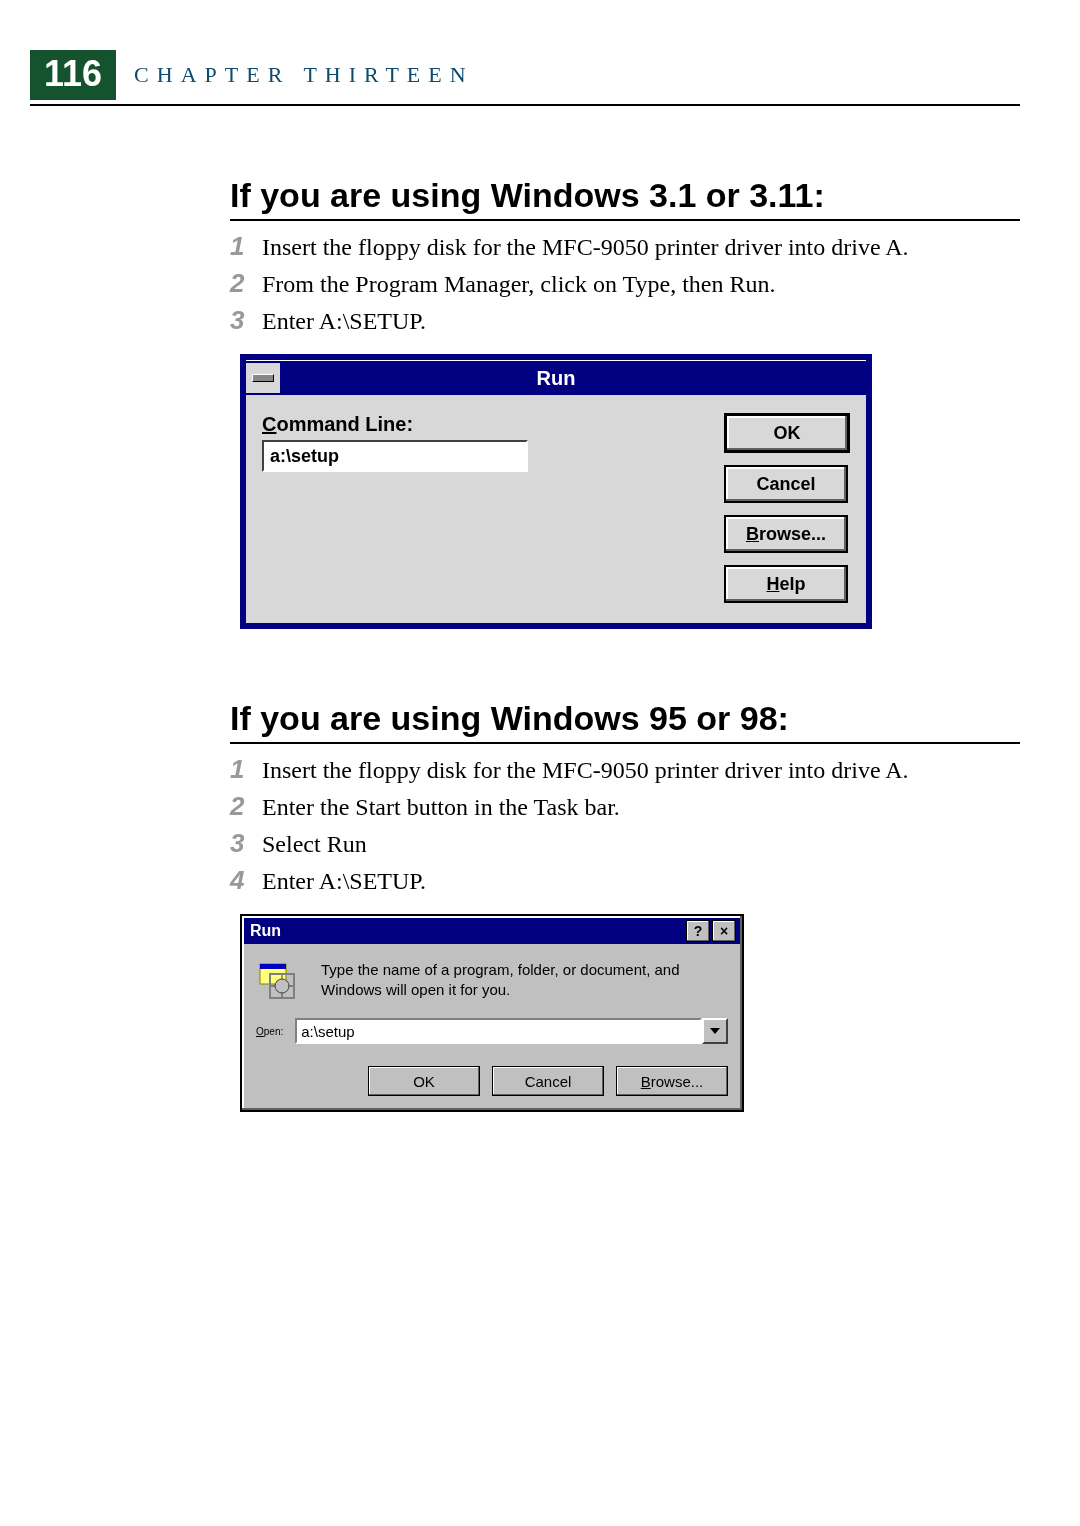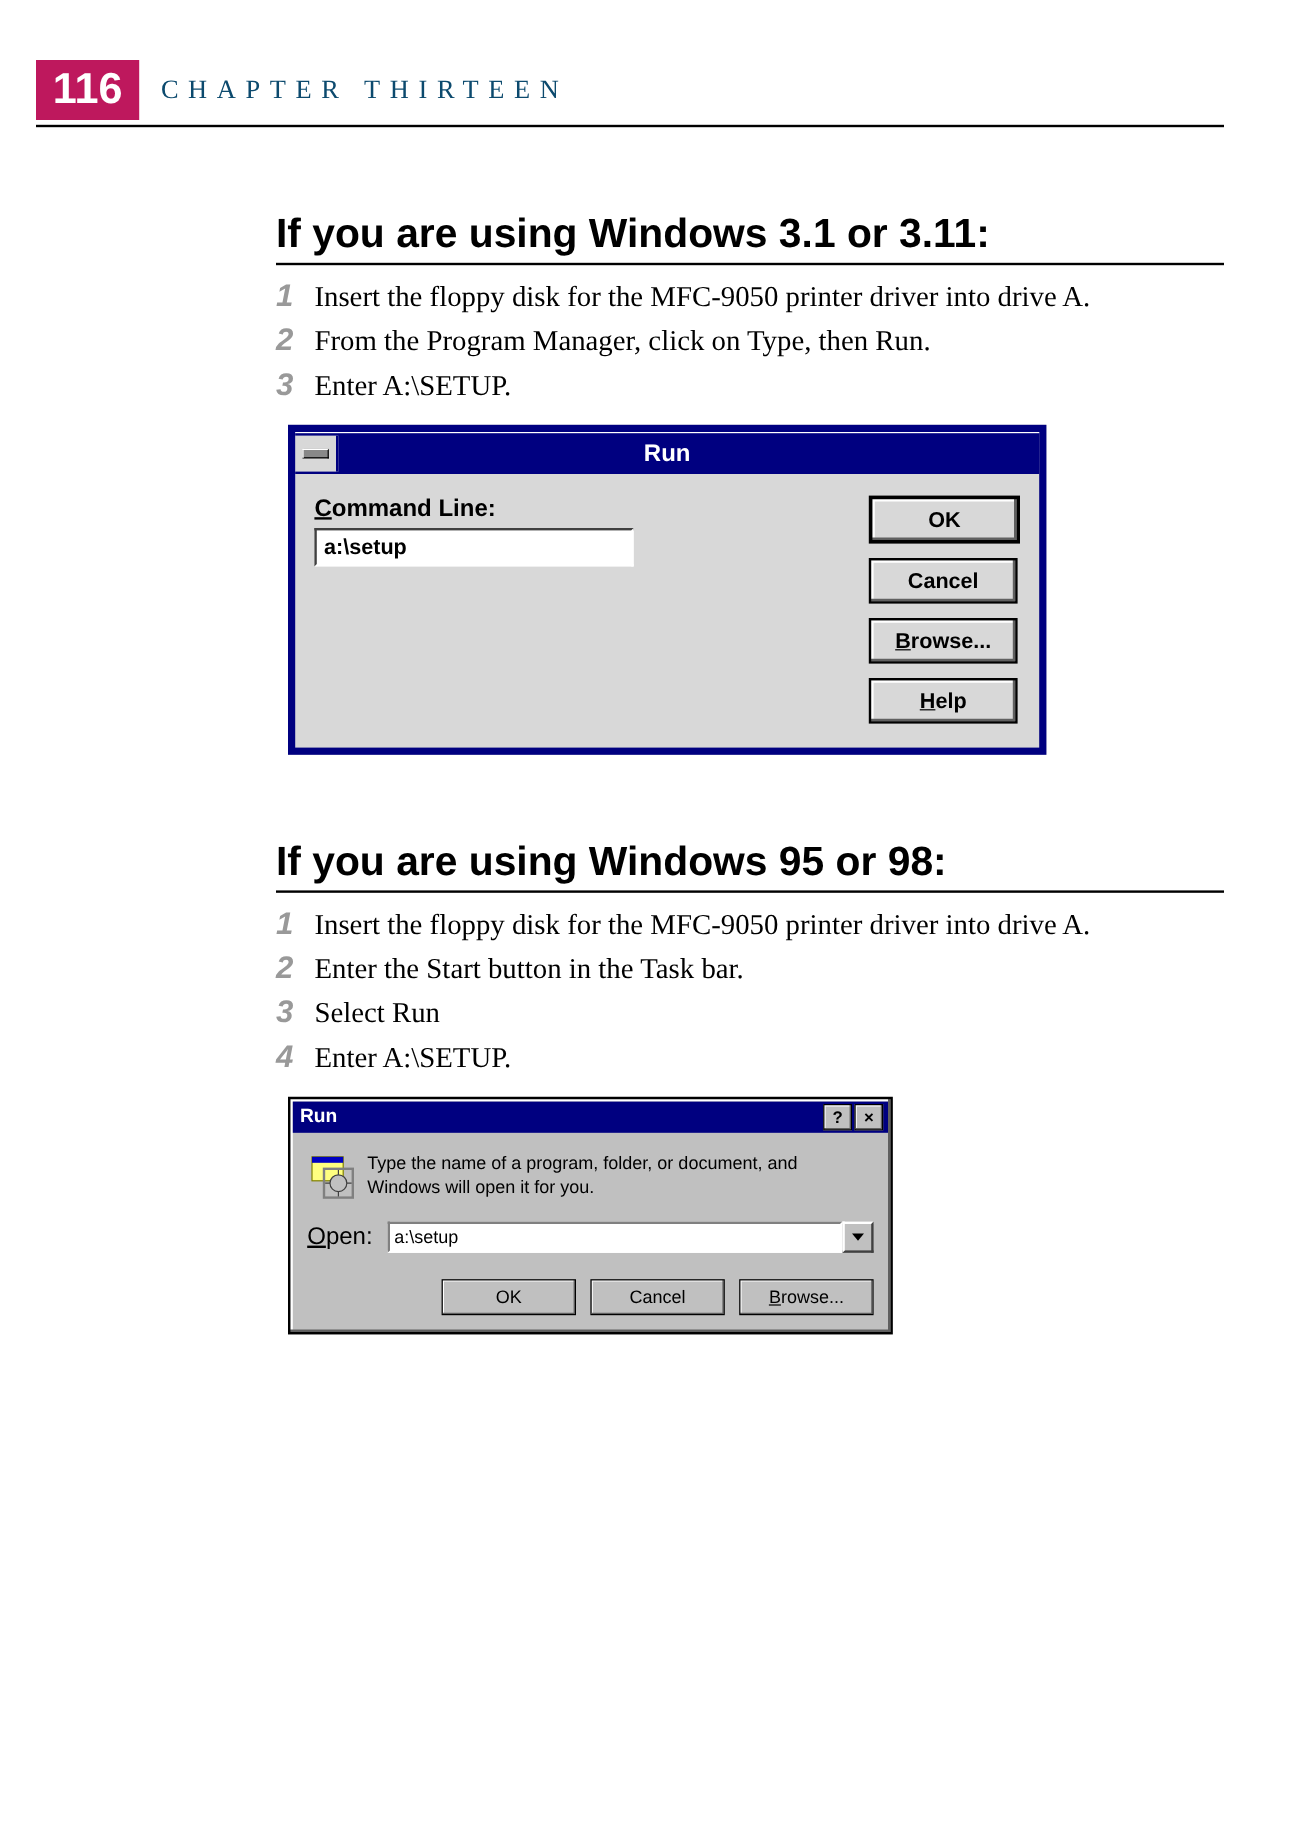--- a/index.html
+++ b/index.html
@@ -13,21 +13,21 @@
   .page {
     padding: 50px 60px 60px 30px;
     box-sizing: border-box;
   }
   .header-row {
     display: flex;
     align-items: center;
     gap: 18px;
   }
   .page-num {
-    background: #be185d;
+    background: #14532d;
     color: #fff;
     font-family: Arial, Helvetica, sans-serif;
     font-weight: bold;
     font-size: 36px;
     padding: 6px 14px 8px 14px;
     line-height: 1;
   }
   .chapter-label {
     font-family: "Times New Roman", Times, serif;
     letter-spacing: 8px;
@@ -222,41 +222,41 @@
     color: #000;
     font-size: 14px;
     font-family: Arial, sans-serif;
     cursor: pointer;
   }
   .win95-body {
     padding: 14px 14px 14px 14px;
   }
   .win95-msg-row {
     display: flex;
-    gap: 8px;
+    gap: 23px;
     align-items: flex-start;
   }
   .win95-icon {
     width: 42px;
     height: 42px;
     position: relative;
     flex-shrink: 0;
   }
   .win95-msg {
     font-size: 15px;
     line-height: 1.3;
   }
   .win95-open-row {
     display: flex;
     align-items: center;
     gap: 12px;
     margin-top: 16px;
   }
   .win95-open-label {
-    font-size: 20px;
+    font-size: 10px;
     text-align: center;
   }
   .win95-combo {
     flex: 1;
     display: flex;
     height: 26px;
   }
   .win95-combo input {
     flex: 1;
     border: 2px solid #808080;

